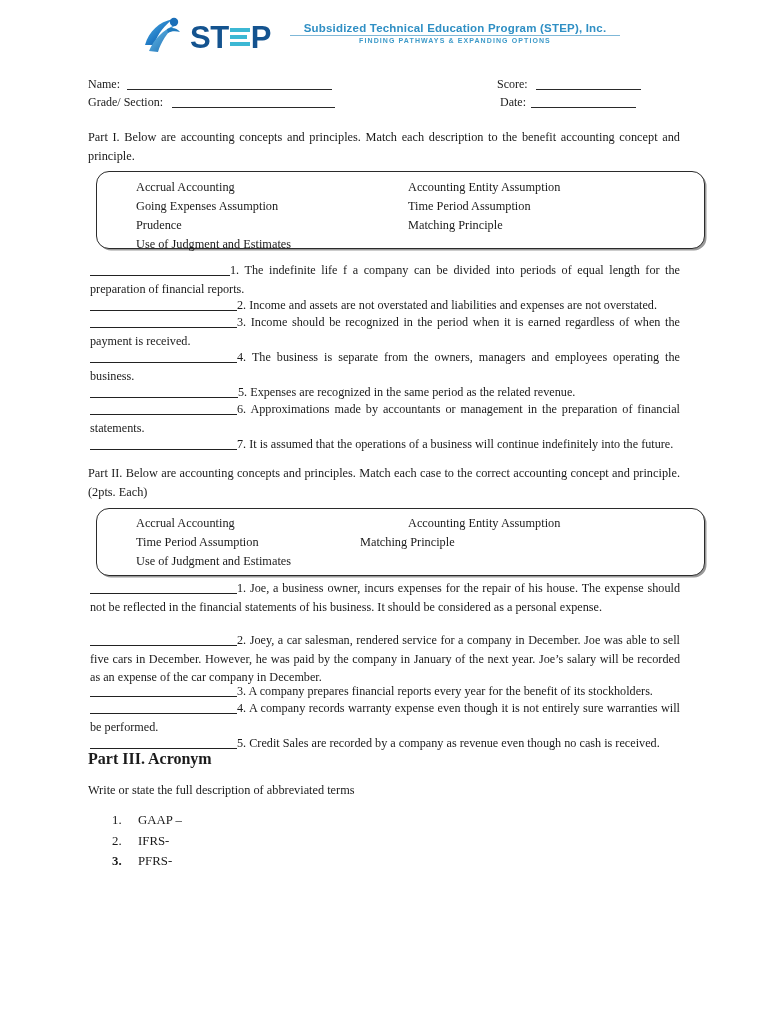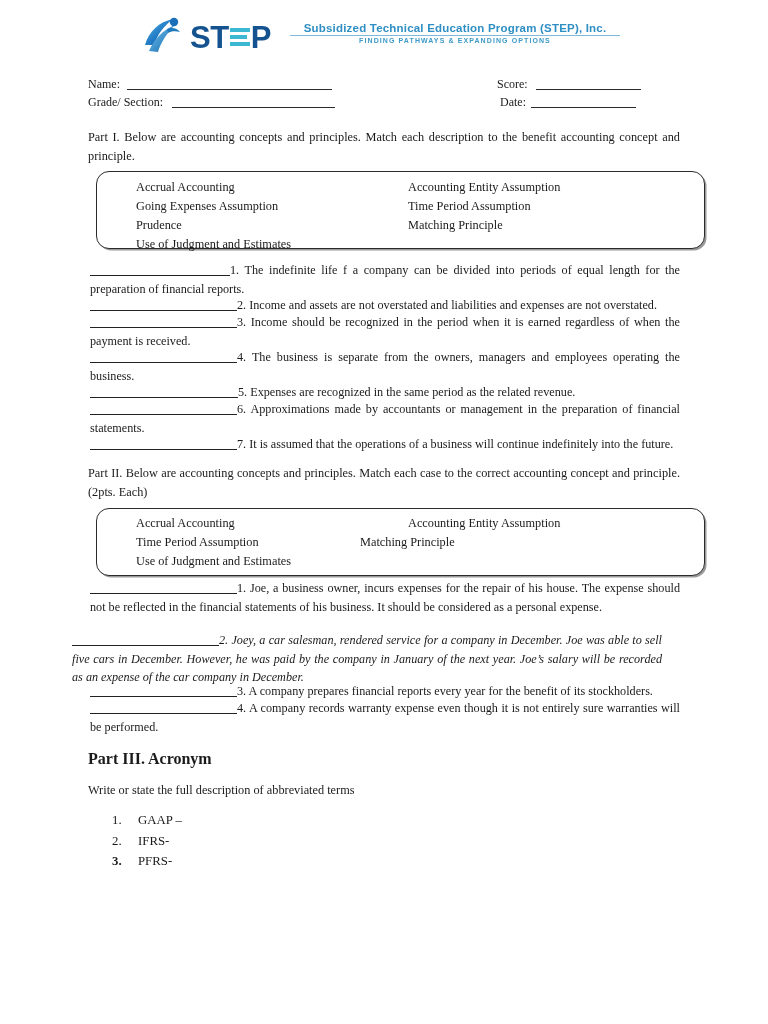--- a/index.html
+++ b/index.html
@@ -275,32 +275,35 @@
     </div>
     <div class="col" style="left:263px; top:24px;">
       <div>Matching Principle</div>
     </div>
   </div>
 
   <div class="qblock" style="left:90px; top:579px; width:590px;">
     <span class="blank" style="width:147px;"></span><span class="qtext">1. Joe, a business owner, incurs expenses for the repair of his house. The expense should not be reflected in the financial statements of his business. It should be considered as a personal expense.</span>
   </div>
 
-  <div class="qblock" style="left:72px; top:631px; width:590px;font-style:italic;">
+  <div class="qblock" style="left:90px; top:631px; width:590px;">
     <span class="blank" style="width:147px;"></span><span class="qtext">2. Joey, a car salesman, rendered service for a company in December. Joe was able to sell five cars in December. However, he was paid by the company in January of the next year. Joe’s salary will be recorded as an expense of the car company in December.</span>
   </div>
 
   <div class="qblock" style="left:90px; top:682px; width:590px;">
     <span class="blank" style="width:147px;"></span><span class="qtext">3. A company prepares financial reports every year for the benefit of its stockholders.</span>
   </div>
 
   <div class="qblock" style="left:90px; top:699px; width:590px;">
     <span class="blank" style="width:147px;"></span><span class="qtext">4. A company records warranty expense even though it is not entirely sure warranties will be performed.</span>
   </div>
 
+  <div class="qblock" style="left:90px; top:734px; width:590px;">
+    <span class="blank" style="width:147px;"></span><span class="qtext">5. Credit Sales are recorded by a company as revenue even though no cash is received.</span>
+  </div>
 
   <div class="part-title" style="left:88px; top:750px;">Part III. Acronym</div>
 
   <div class="para" style="left:88px; top:781px; width:560px;">Write or state the full description of abbreviated terms</div>
 
   <div class="acro-list" style="left:112px; top:810px; width:300px;">
     <div class="row">
       <span class="num">1.</span>
       <span class="term">GAAP –</span>
     </div>

